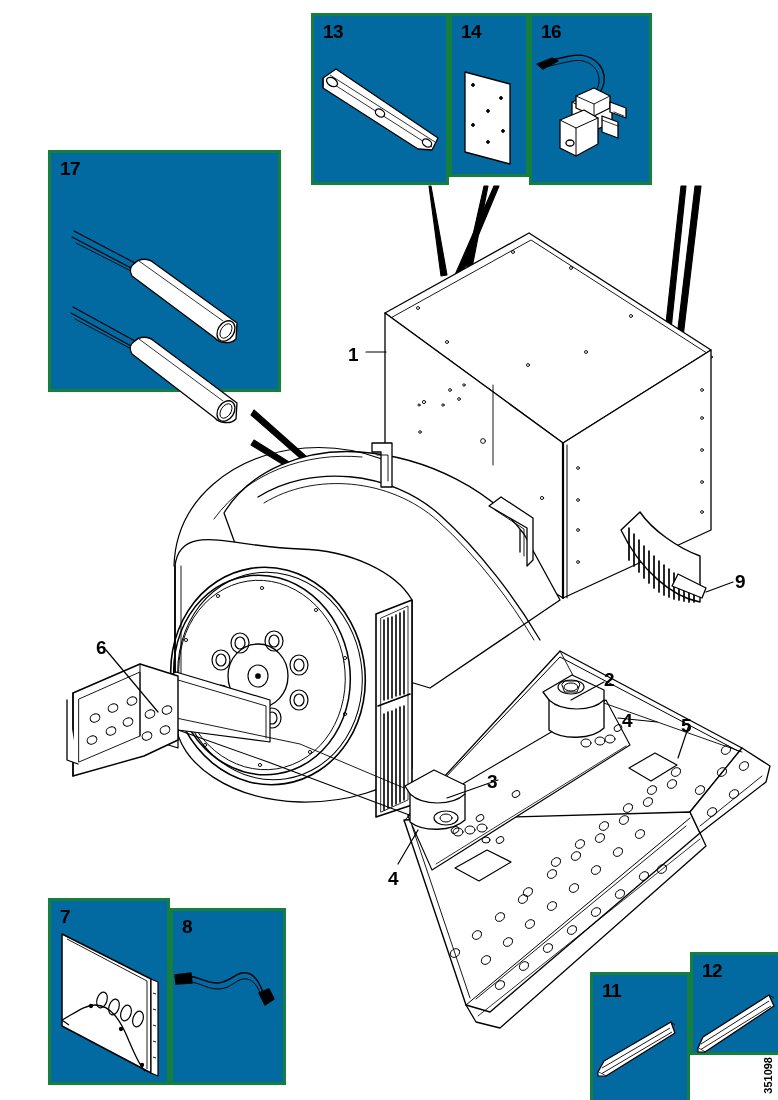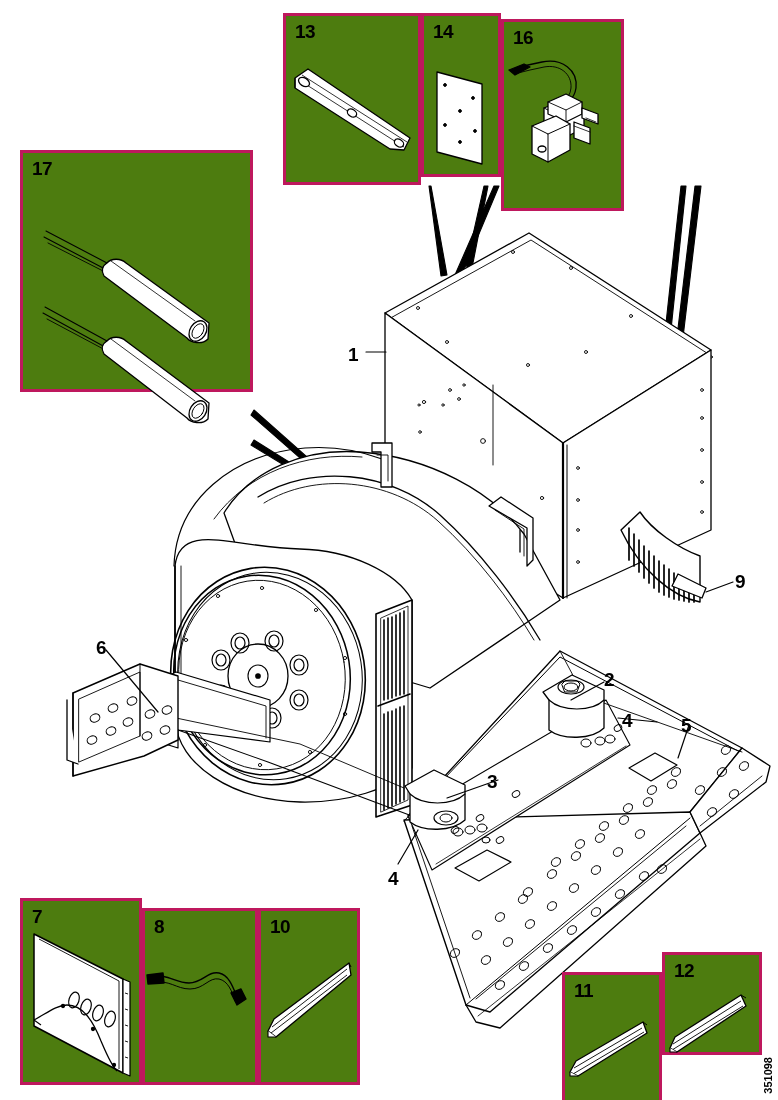--- a/index.html
+++ b/index.html
@@ -6,23 +6,24 @@
   html,body{margin:0;padding:0;background:#fff;}
   body{font-family:"Liberation Sans", sans-serif;}
   #sheet{
     position:relative;
     width:778px;height:1100px;
     background:#ffffff;
     overflow:hidden;
   }
   .inset{
     position:absolute;
-    border:3px solid #be185d;
-    background:#4d7c0f;
+    border:3px solid #15803d;
+    background:#0369a1;
     box-sizing:border-box;
+    margin-left:28px;
   }
   .inset-num{
     position:absolute;
     top:6px;left:9px;
     font-size:19px;
     font-weight:bold;
     color:#000;
     letter-spacing:-0.5px;
     line-height:1;
   }
@@ -422,21 +423,21 @@
             <circle cx="49" cy="82" r="1.4"></circle>
           <circle cx="36" cy="95" r="1.4"></circle>
             <circle cx="21" cy="109" r="1.4"></circle>
           <circle cx="51" cy="115" r="1.4"></circle>
             <circle cx="36" cy="126" r="1.4"></circle>
         </g>
       </g>
     </svg>
   </div>
 
-  <div class="inset" style="left:501px;top:19px;width:123px;height:192px;">
+  <div class="inset" style="left:501px;top:13px;width:123px;height:172px;">
     <div class="inset-num">16</div>
     <svg width="117" height="166" viewBox="0 0 117 166">
       <g stroke="#000" fill="none" stroke-width="1.3" stroke-linejoin="round" stroke-linecap="round">
 
         <path d="M12 46 L24 43 L38 40 C58 36 74 48 72 66 C70 80 58 84 52 88"></path>
         <path d="M14 51 L26 48 L40 45 C56 42 68 52 67 66 C66 78 55 83 50 87" stroke-width="0.9"></path>
 
         <path d="M5 48 L20 42 L26 45 L11 53 Z" fill="#000"></path>
 
         <path d="M40 86 L60 78 L80 88 L80 106 L60 116 L40 106 Z" fill="#fff"></path>
@@ -529,32 +530,20 @@
         <path d="M8 66 C22 62 30 72 44 72 C58 72 62 60 74 62 C84 64 88 76 92 86"></path>
         <path d="M9 72 C24 68 31 78 45 78 C59 78 64 66 74 68 C83 70 87 80 90 90" stroke-width="1"></path>
 
         <path d="M2 64 L18 62 L19 72 L3 73 Z" fill="#000"></path>
 
         <path d="M86 82 L96 78 L101 88 L92 94 Z" fill="#000"></path>
       </g>
     </svg>
   </div>
 
-  <div class="inset" style="left:258px;top:908px;width:102px;height:177px;">
-    <div class="inset-num">10</div>
-    <svg width="96" height="171" viewBox="0 0 96 171">
-      <g stroke="#000" fill="#fff" stroke-width="1.3" stroke-linejoin="round">
-        <path d="M7 120 L13 108 L88 52 L90 64 L15 126 Z"></path>
-        <path d="M11 116 L86 58" stroke-width="0.9"></path>
-        <path d="M10 122 L86 64" stroke-width="0.9"></path>
-        <path d="M7 120 L7 126 L15 126" stroke-width="1.1"></path>
-        <path d="M88 52 L90 56" stroke-width="1"></path>
-      </g>
-    </svg>
-  </div>
 
   <div class="inset" style="left:562px;top:972px;width:100px;height:136px;">
     <div class="inset-num">11</div>
     <svg width="94" height="130" viewBox="0 0 94 130">
       <g stroke="#000" fill="#fff" stroke-width="1.3" stroke-linejoin="round">
         <path d="M5 97 L11 86 L78 47 L82 58 L13 101 Z"></path>
         <path d="M9 93 L77 53" stroke-width="0.9"></path>
         <path d="M8 99 L79 57" stroke-width="0.9"></path>
         <path d="M5 97 L5 101 L13 101" stroke-width="1.1"></path>
         <path d="M78 47 L82 50" stroke-width="1"></path>

